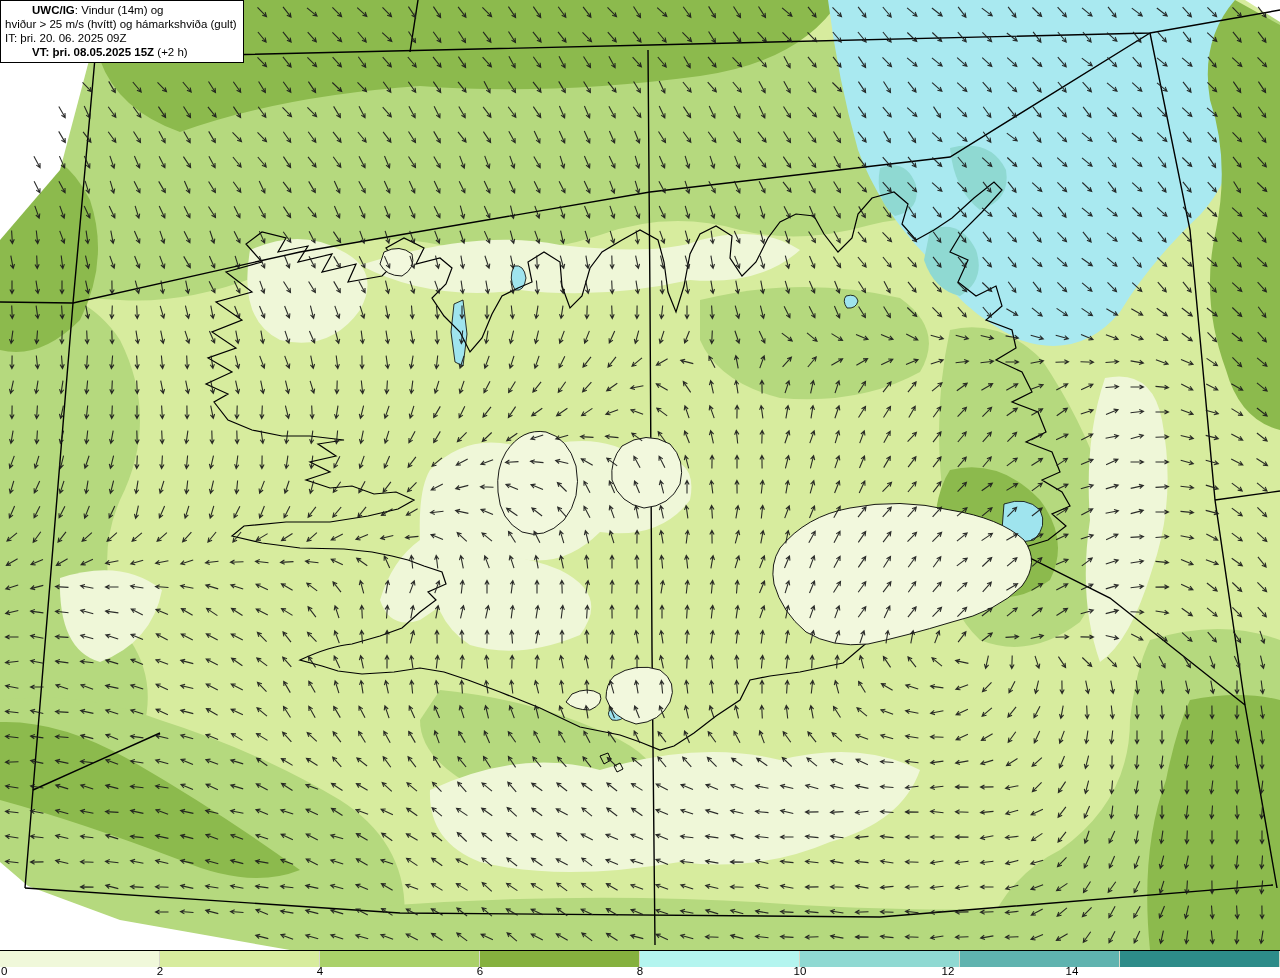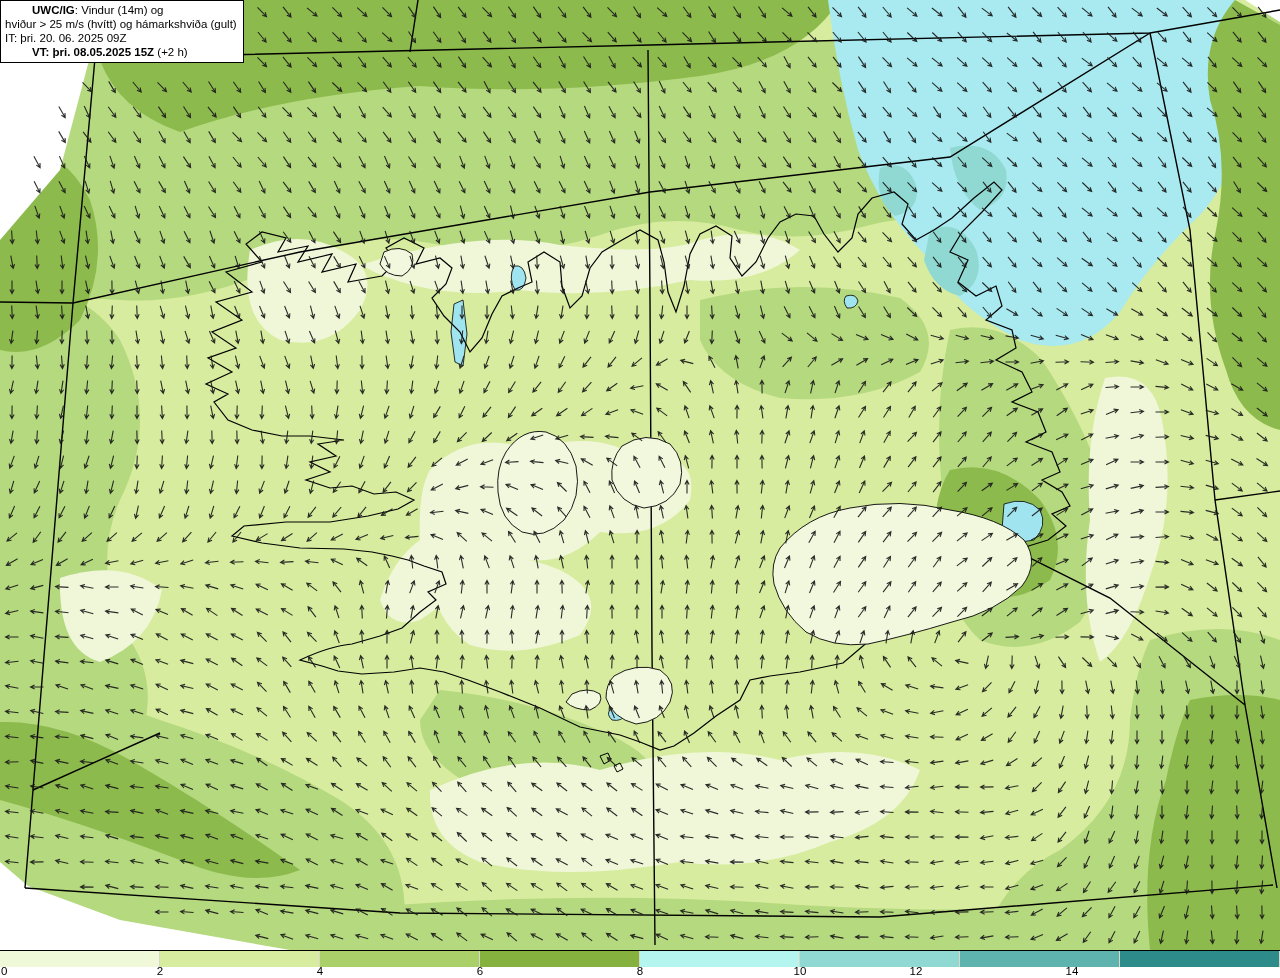--- a/index.html
+++ b/index.html
@@ -99,17 +99,17 @@
         <div class="cb-seg" style="width: 160px; background: rgb(95, 179, 175);"></div>
         <div class="cb-seg" style="width: 160px; background: rgb(45, 140, 137);"></div>
       </div>
     <div class="cb-ticks" id="cb-ticks">
         <div class="cb-tick first" style="left: 1px;">0</div>
         <div class="cb-tick" style="left: 160px;">2</div>
         <div class="cb-tick" style="left: 320px;">4</div>
         <div class="cb-tick" style="left: 480px;">6</div>
         <div class="cb-tick" style="left: 640px;">8</div>
         <div class="cb-tick" style="left: 800px;">10</div>
-        <div class="cb-tick" style="left: 916px;">12</div>
+        <div class="cb-tick" style="left: 948px;">12</div>
         <div class="cb-tick" style="left: 1072px;">14</div>
       </div>
   </div>
 </div>
 
 </body></html>

